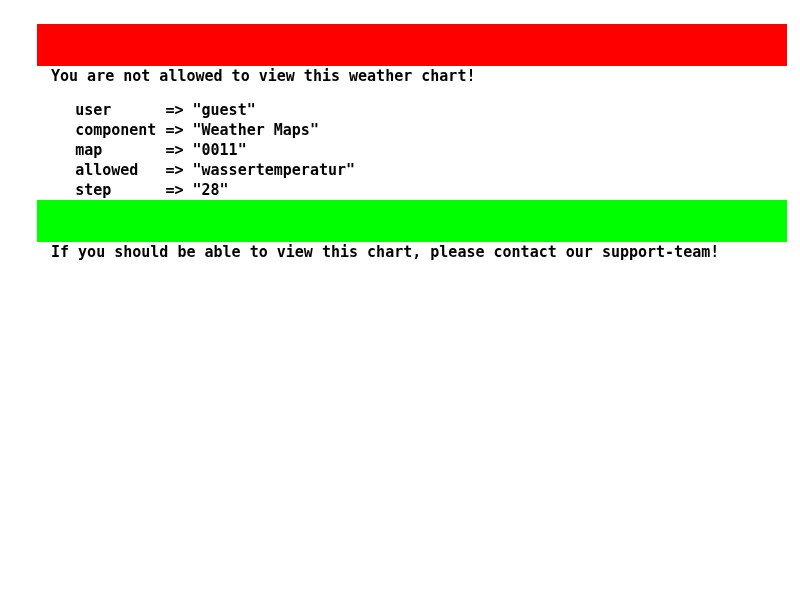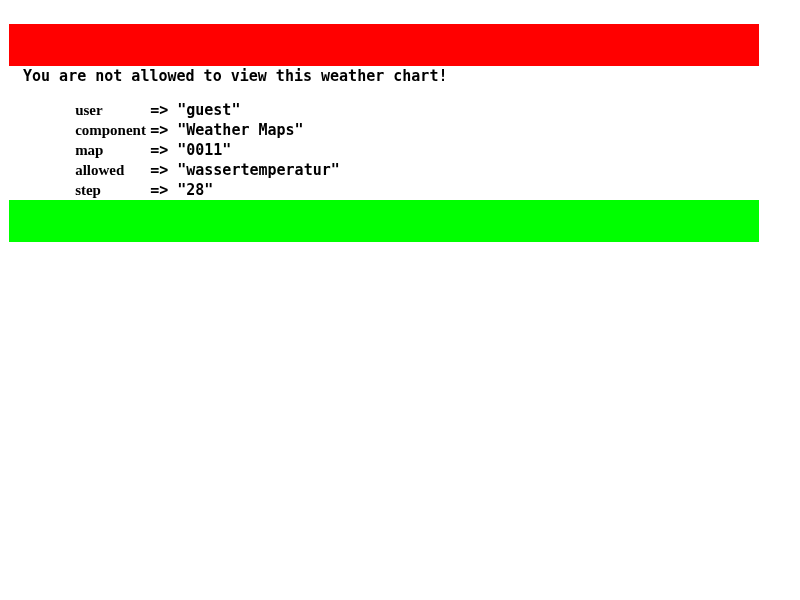--- a/index.html
+++ b/index.html
@@ -13,21 +13,21 @@
     position: relative;
     overflow: hidden;
     font-family: "DejaVu Sans Mono", "Liberation Mono", monospace;
     font-size: 15px;
     font-weight: bold;
     line-height: 20px;
     color: #000000;
   }
   .banner {
     position: absolute;
-    left: 9px;
+    left: 37px;
     width: 750px;
     height: 42px;
     box-sizing: border-box;
     padding: 2px 16px 0 14px;
     white-space: pre;
   }
   .banner-error {
     top: 24px;
     background: #ff0000;
   }
@@ -44,21 +44,20 @@
     left: 39px;
     top: 80px;
   }
   .kv-row {
     height: 20px;
     white-space: pre;
   }
   .kv-key {
     display: inline-block;
     width: 10ch;
-    font-family: Liberation Serif, serif;
   }
   .kv-arrow {
     display: inline-block;
     margin-right: 1ch;
   }
   .footer {
     position: absolute;
     left: 25px;
     top: 250px;
     width: 750px;
@@ -89,16 +88,17 @@
   </div>
   <div class="kv-row">
     <span class="kv-key">allowed</span><span class="kv-arrow">=&gt;</span><span class="kv-value">"wassertemperatur"</span>
   </div>
   <div class="kv-row">
     <span class="kv-key">step</span><span class="kv-arrow">=&gt;</span><span class="kv-value">"28"</span>
   </div>
 </div>
 
 <div class="banner banner-info">
+  <div class="banner-line">If you should be able to view this chart, please contact our support-team!</div>
 </div>
 
 <div class="footer">
 </div>
 
 </body></html>

